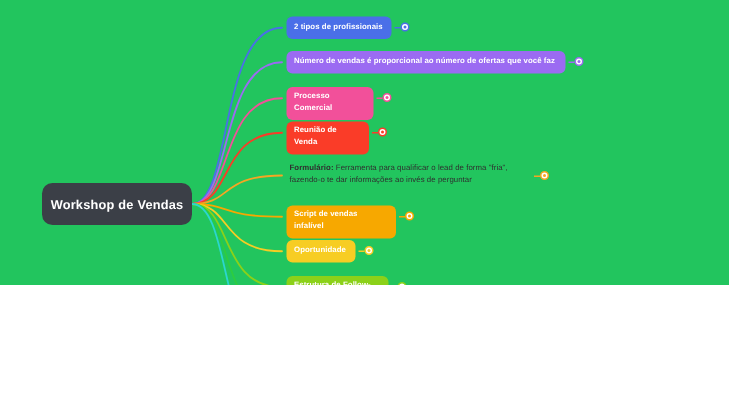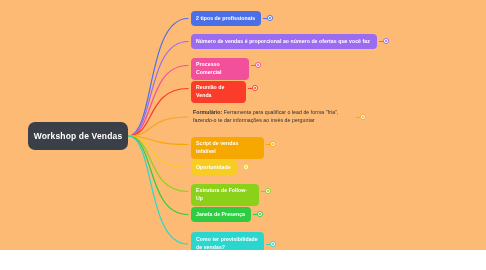--- a/index.html
+++ b/index.html
@@ -4,22 +4,22 @@
 <title>Mind Map</title>
 <style>
   html, body {
     margin: 0;
     padding: 0;
     background: #ffffff;
   }
   #canvas {
     position: relative;
     width: 486px;
-    height: 250px;
-    background: #fdba74;
+    height: 190px;
+    background: #22c55e;
     overflow: hidden;
     font-family: "Liberation Sans", sans-serif;
   }
   #edges {
     position: absolute;
     left: 0;
     top: 0;
     width: 486px;
     height: 270px;
     pointer-events: none;

